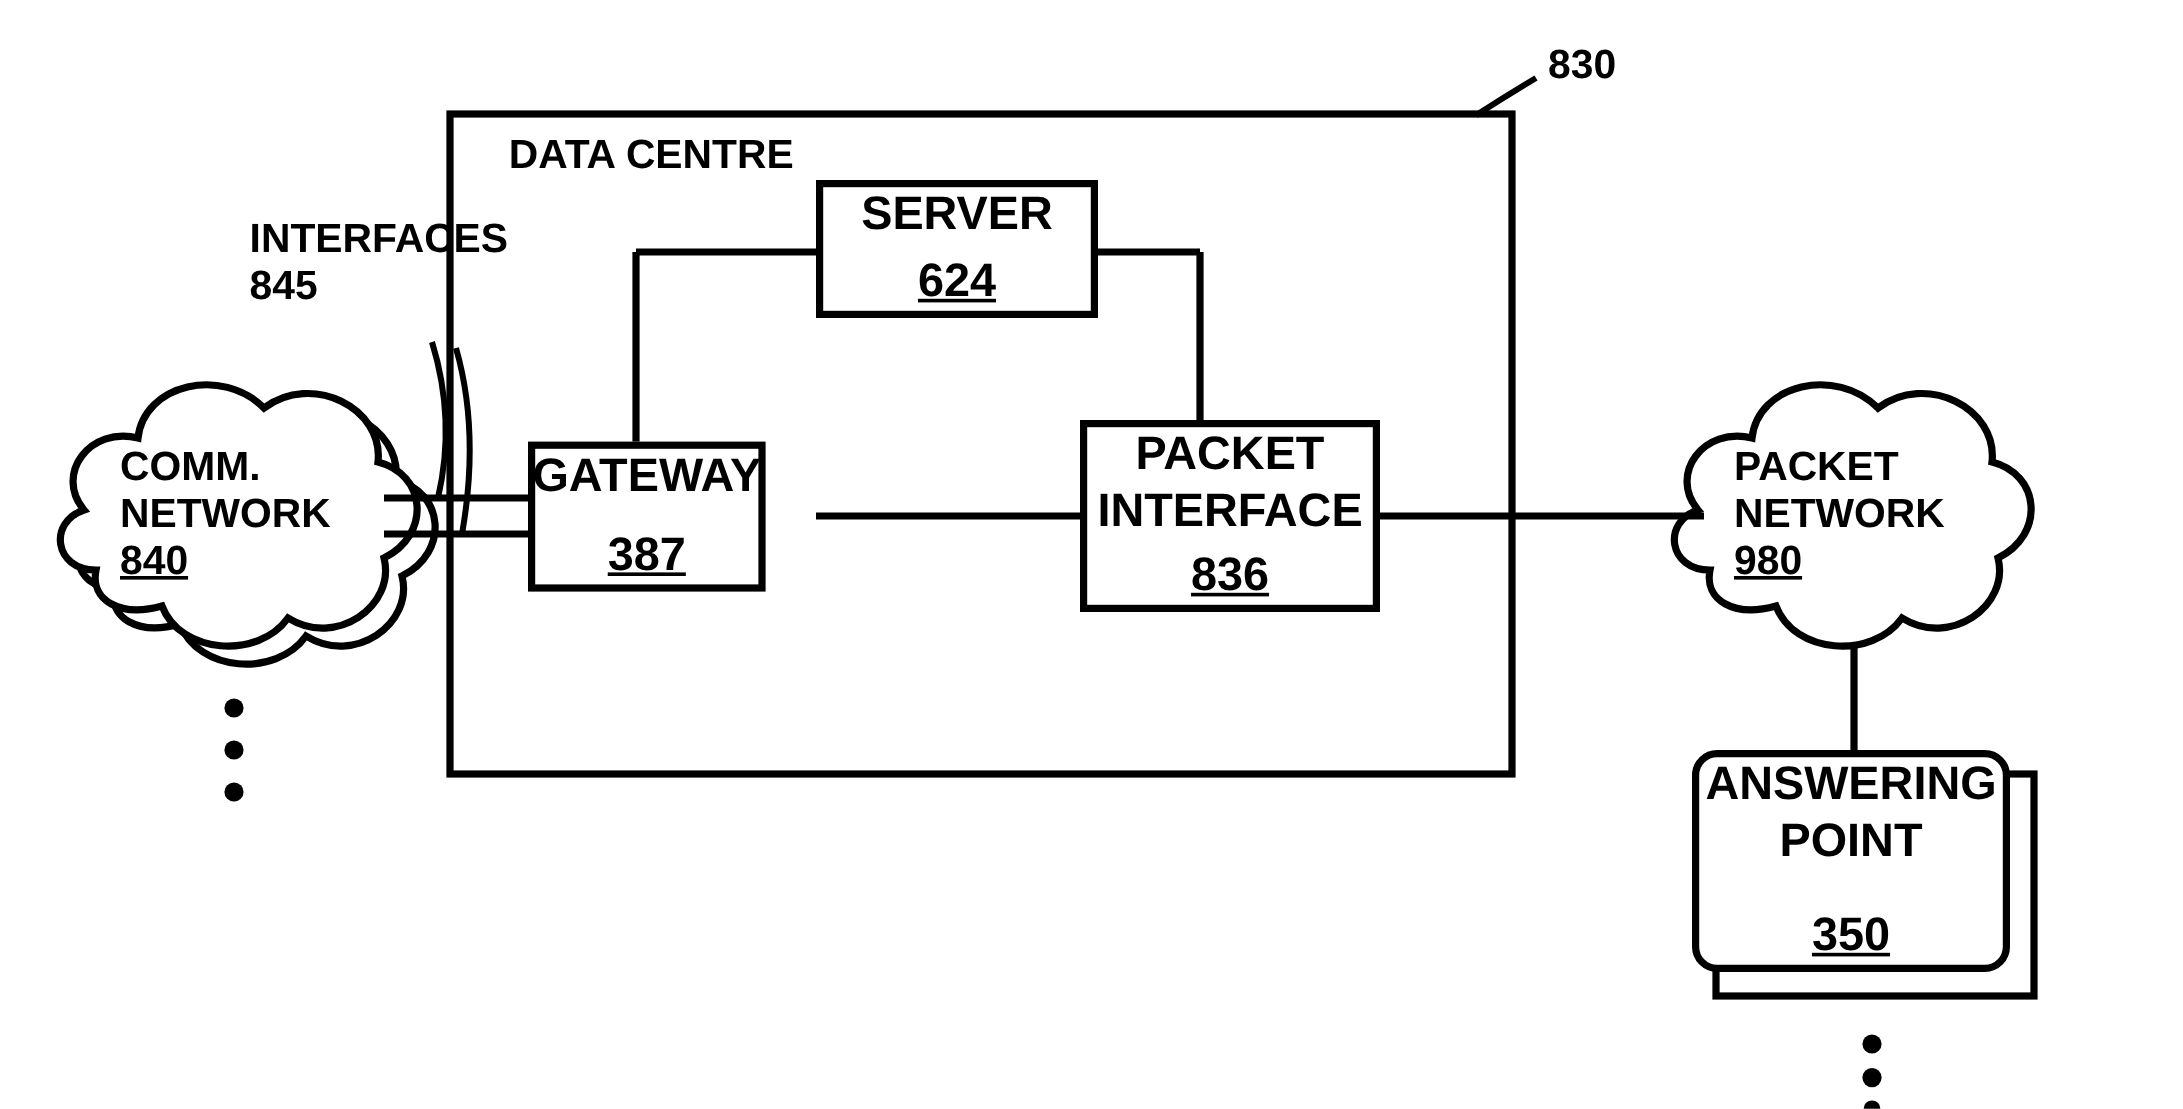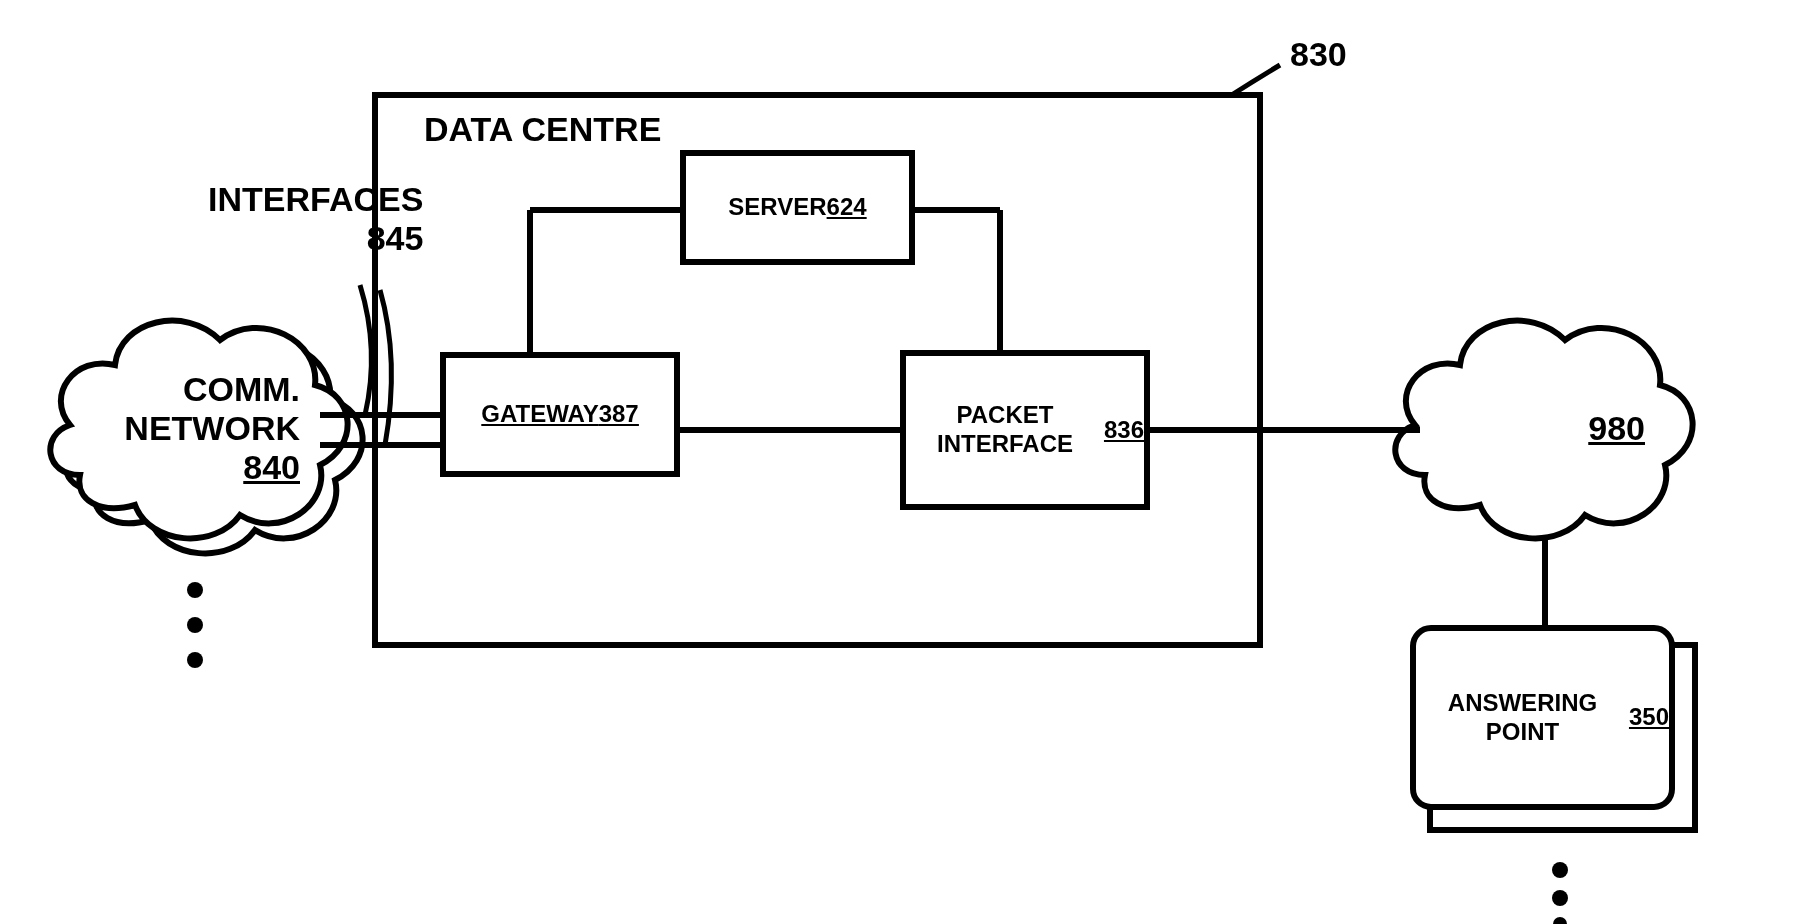--- a/index.html
+++ b/index.html
@@ -15,34 +15,34 @@
       top: 0;
       left: 0;
       width: 1819px;
       height: 924px;
     }
     .box {
       position: absolute;
       border: 6px solid #000;
       background: #fff;
       display: flex;
-      flex-direction: row;
+      flex-direction: column;
       align-items: center;
-      justify-content: center;
+      justify-content: space-between;
       text-align: center;
       font-weight: bold;
-      font-size: 24px;
+      font-size: 39px;
       line-height: 1.2;
     }
     .box .num { text-decoration: underline; }
     .label {
       position: absolute;
       font-weight: bold;
       font-size: 34px;
-      text-align: right;
+      text-align: left;
       line-height: 1.15;
     }
     svg { position: absolute; top: 0; left: 0; }
   </style>
 </head>
 <body>
 
 <div class="diagram">
 
   <svg width="1819" height="924">
@@ -116,30 +116,30 @@
     <span>INTERFACES</span><br>
     <span>845</span>
   </div>
 
   <div class="label" style="left:100px; top:370px; width:200px;">
     <span>COMM. NETWORK</span><br>
     <span class="num" style="text-decoration:underline">840</span>
   </div>
 
   <div class="label" style="left:1445px; top:370px; width:200px;">
-    <br>
+    <span>PACKET NETWORK</span><br>
     <span class="num" style="text-decoration:underline">980</span>
   </div>
 
   <div class="box" style="left:680px; top:150px; width:235px; height:115px;">
     <span>SERVER</span>
     <span class="num">624</span>
   </div>
 
-  <div class="box" style="left:440px; top:352px; width:240px; height:125px;text-decoration:underline;">
+  <div class="box" style="left:440px; top:368px; width:198px; height:125px;">
     <span>GATEWAY</span>
     <span class="num">387</span>
   </div>
 
   <div class="box" style="left:900px; top:350px; width:250px; height:160px;">
     <span>PACKET INTERFACE</span>
     <span class="num">836</span>
   </div>
 
   <div class="box" style="left:1410px; top:625px; width:265px; height:185px;border-radius:21px;">

